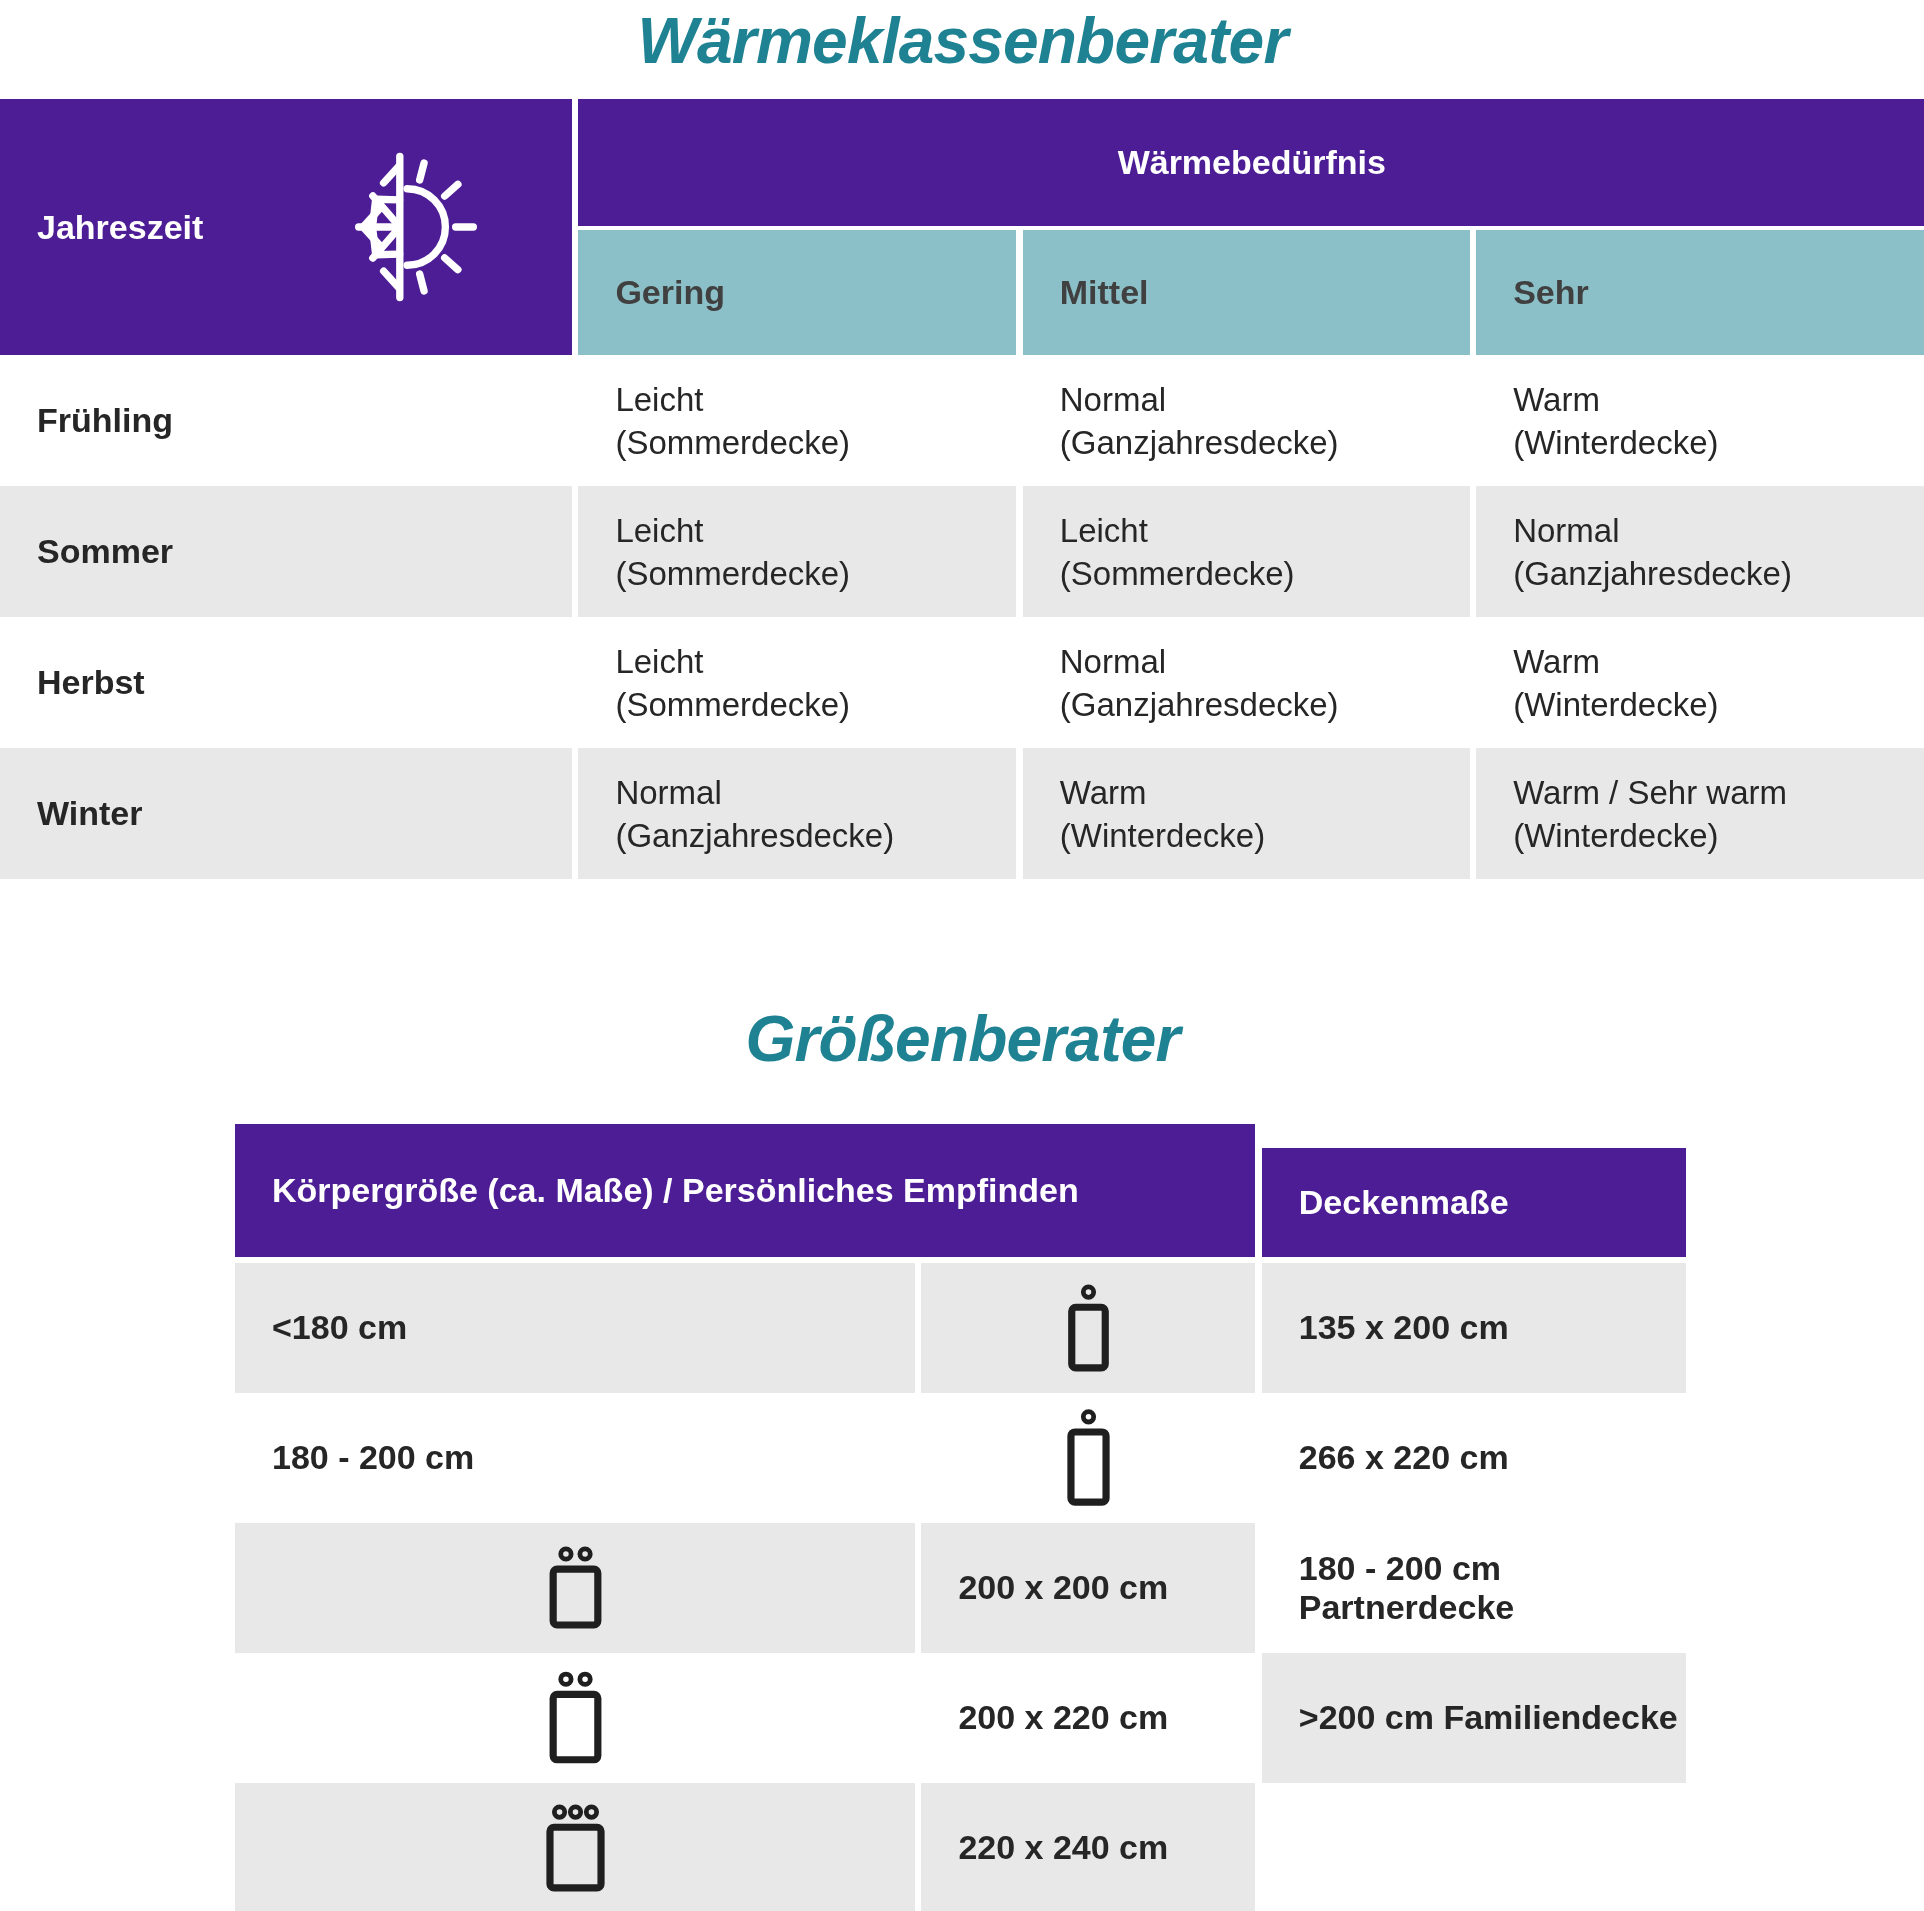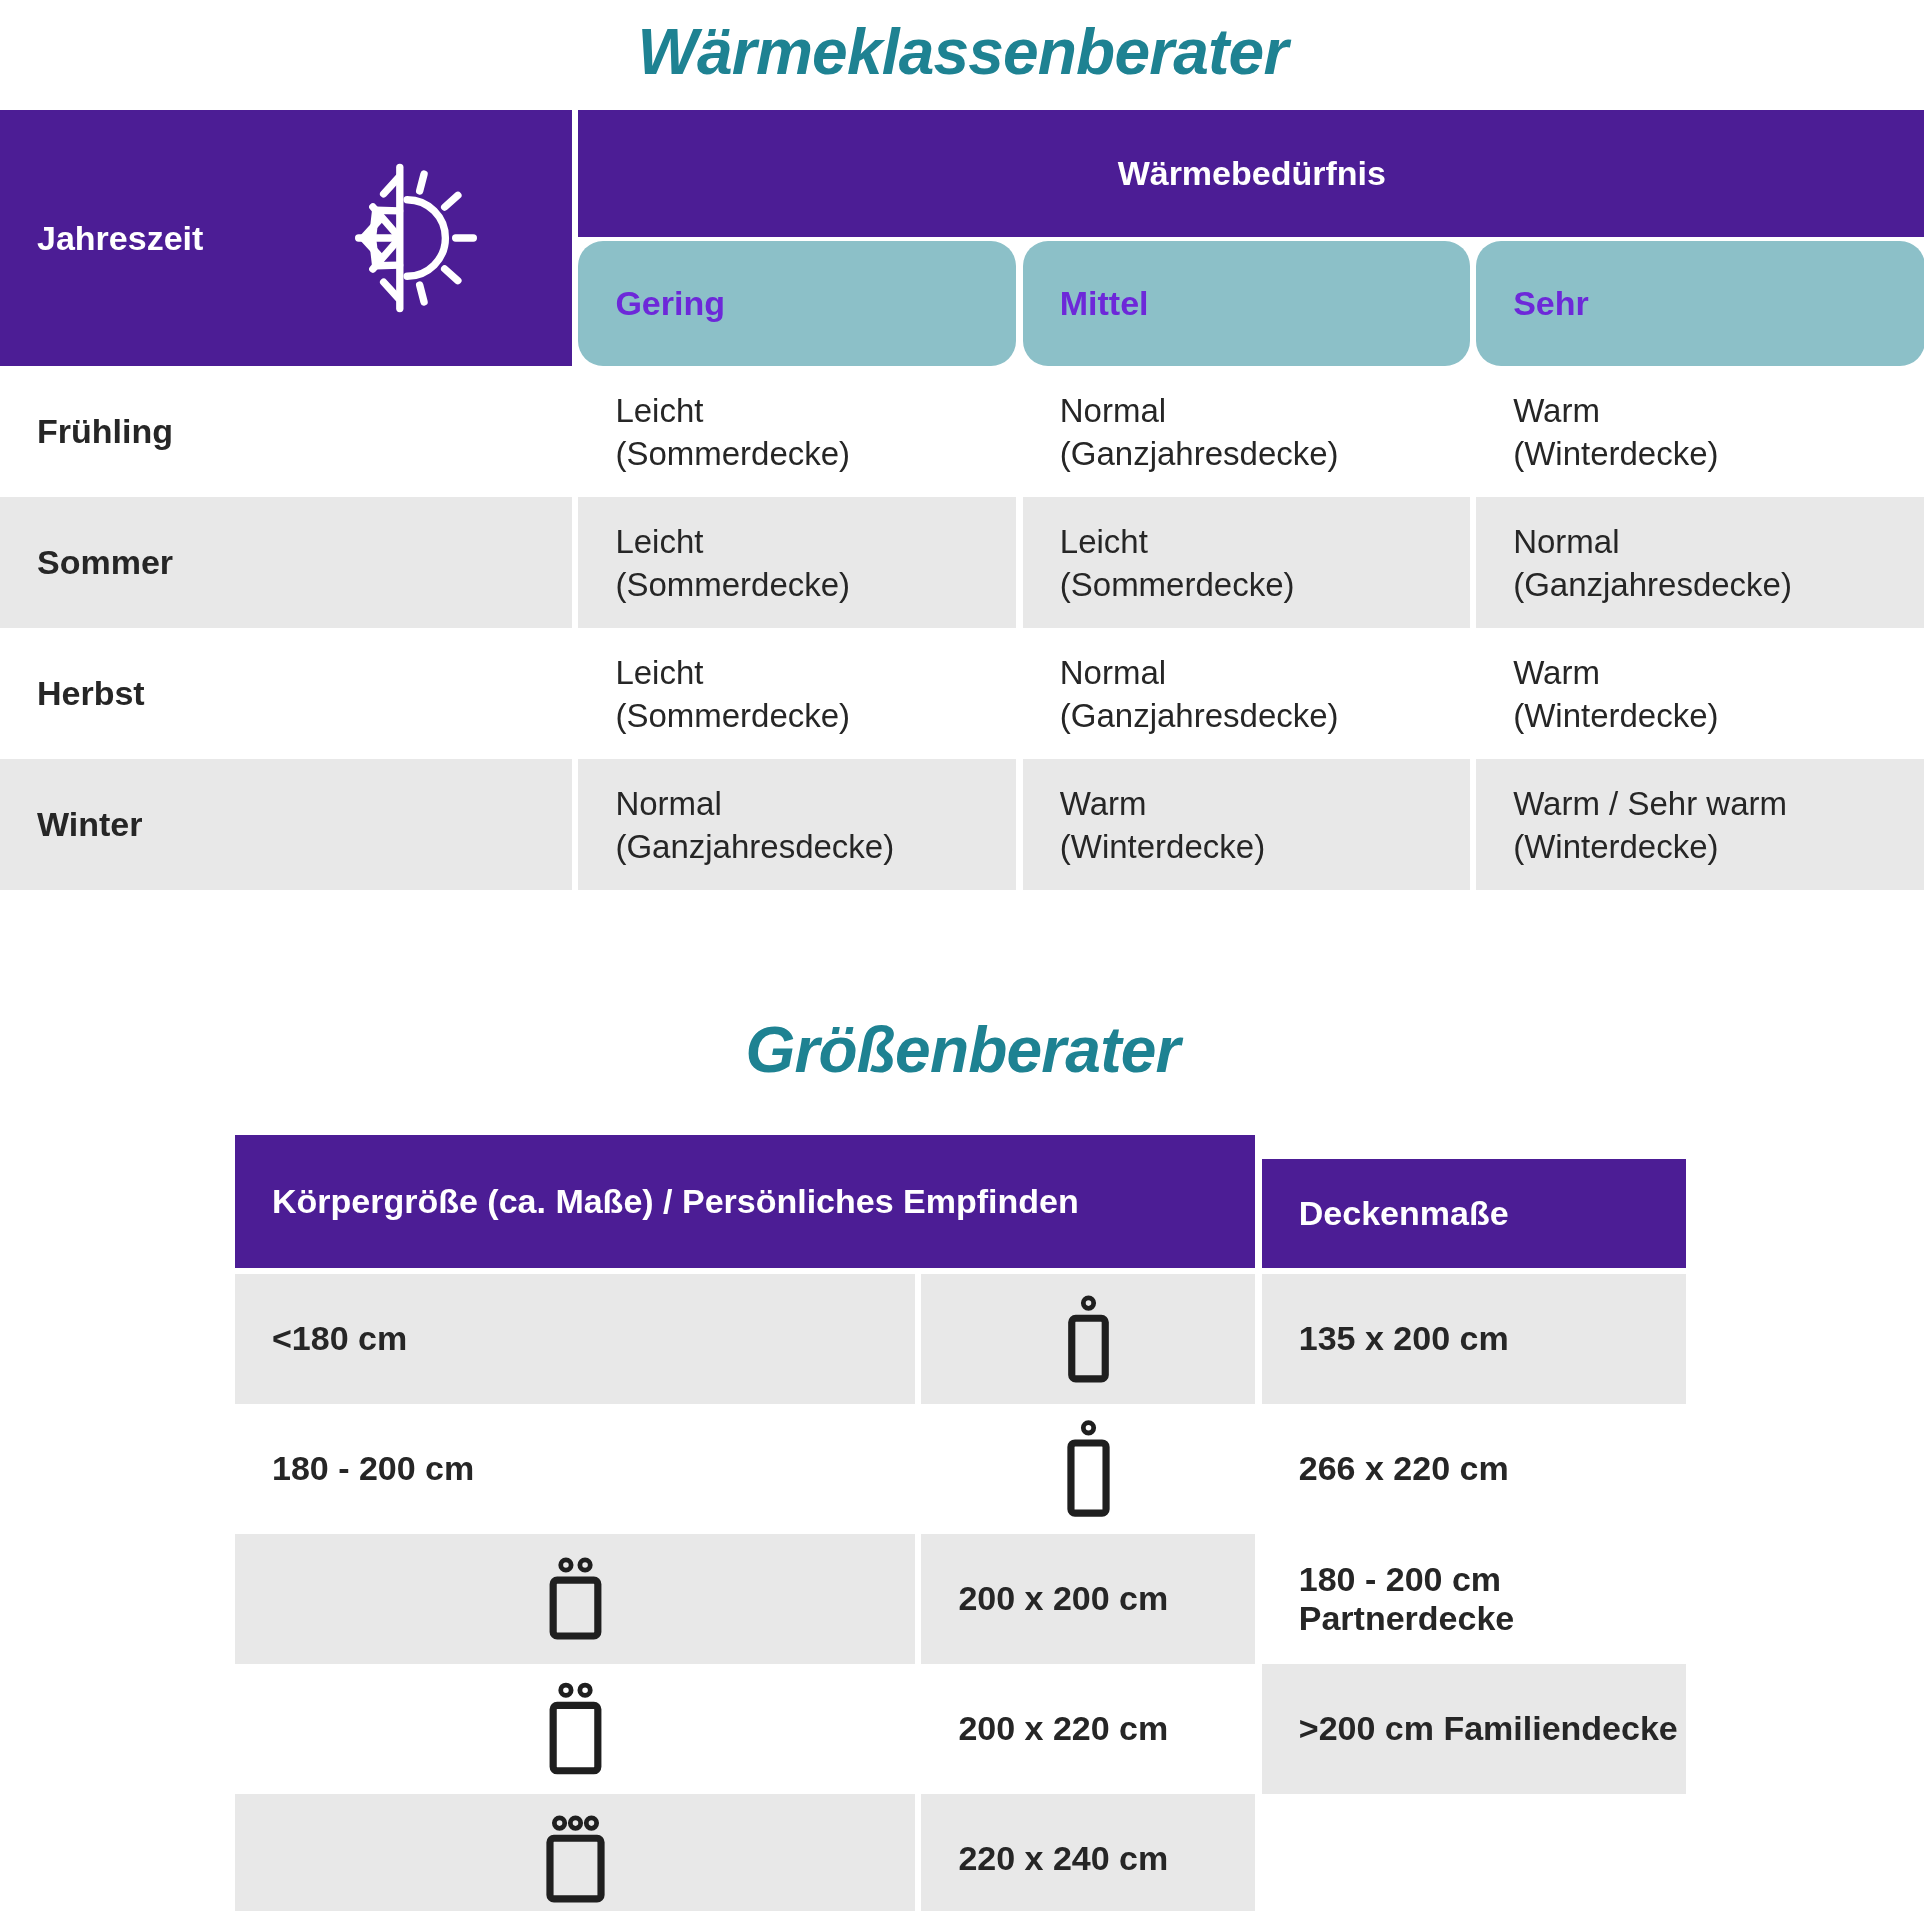--- a/index.html
+++ b/index.html
@@ -2,40 +2,40 @@
 <html style="font-size:13px"><head>
 <meta charset="utf-8">
 <style>
   html,body { margin:0; padding:0; background:#ffffff; }
   .page {
     position:relative; width:1925px; height:1911px; overflow:hidden;
     background:#ffffff; color:#262626;
     font-family:"Liberation Sans", sans-serif;
   }
   .title {
-    margin:11px; padding-top:4.8px; text-align:center;
+    margin:0; padding-top:4.8px; text-align:center;
     font-size:64px; line-height:1.15; font-style:italic; font-weight:bold;
     color:#1e8292; letter-spacing:-0.8px;
   }
   .title2 { margin-top:124px; padding-top:0; }
 
   
   .t1 {
     margin-top:21px;
     display:grid;
     grid-template-columns:572px 438px 447px 449px;
     grid-template-rows:131px 125px 131px 131px 131px 131px;
     column-gap:6.4px;
   }
   .cell { box-sizing:border-box; display:flex; flex-direction:column; justify-content:center; padding-left:37px; }
   .hdr  { background:#4c1d95; color:#ffffff; font-weight:bold; font-size:34px; }
   .corner { grid-column:1; grid-row:1 / 3; flex-direction:row; align-items:center; }
   .corner svg { margin-left:auto; margin-right:95px; }
   .group  { grid-column:2 / 5; grid-row:1; align-items:center; justify-content:center; padding-left:0; border-bottom:4.8px solid #ffffff; }
-  .sub    { background:#8cc0c8; color:#6d28d9; font-weight:bold; font-size:34px; grid-row:2;border-radius:25px; }
+  .sub    { background:#8cc0c8; color:#404040; font-weight:bold; font-size:34px; grid-row:2; }
   .season { font-weight:bold; font-size:34px; }
   .val .lvl { font-weight:normal; }
   .val div  { font-size:33px; line-height:43px; }
   .rowA { background:#ffffff; }
   .rowB { background:#e8e8e8; }
 
   
   .t2 {
     margin:47px 0 0 235px; width:1451px;
     display:grid;

